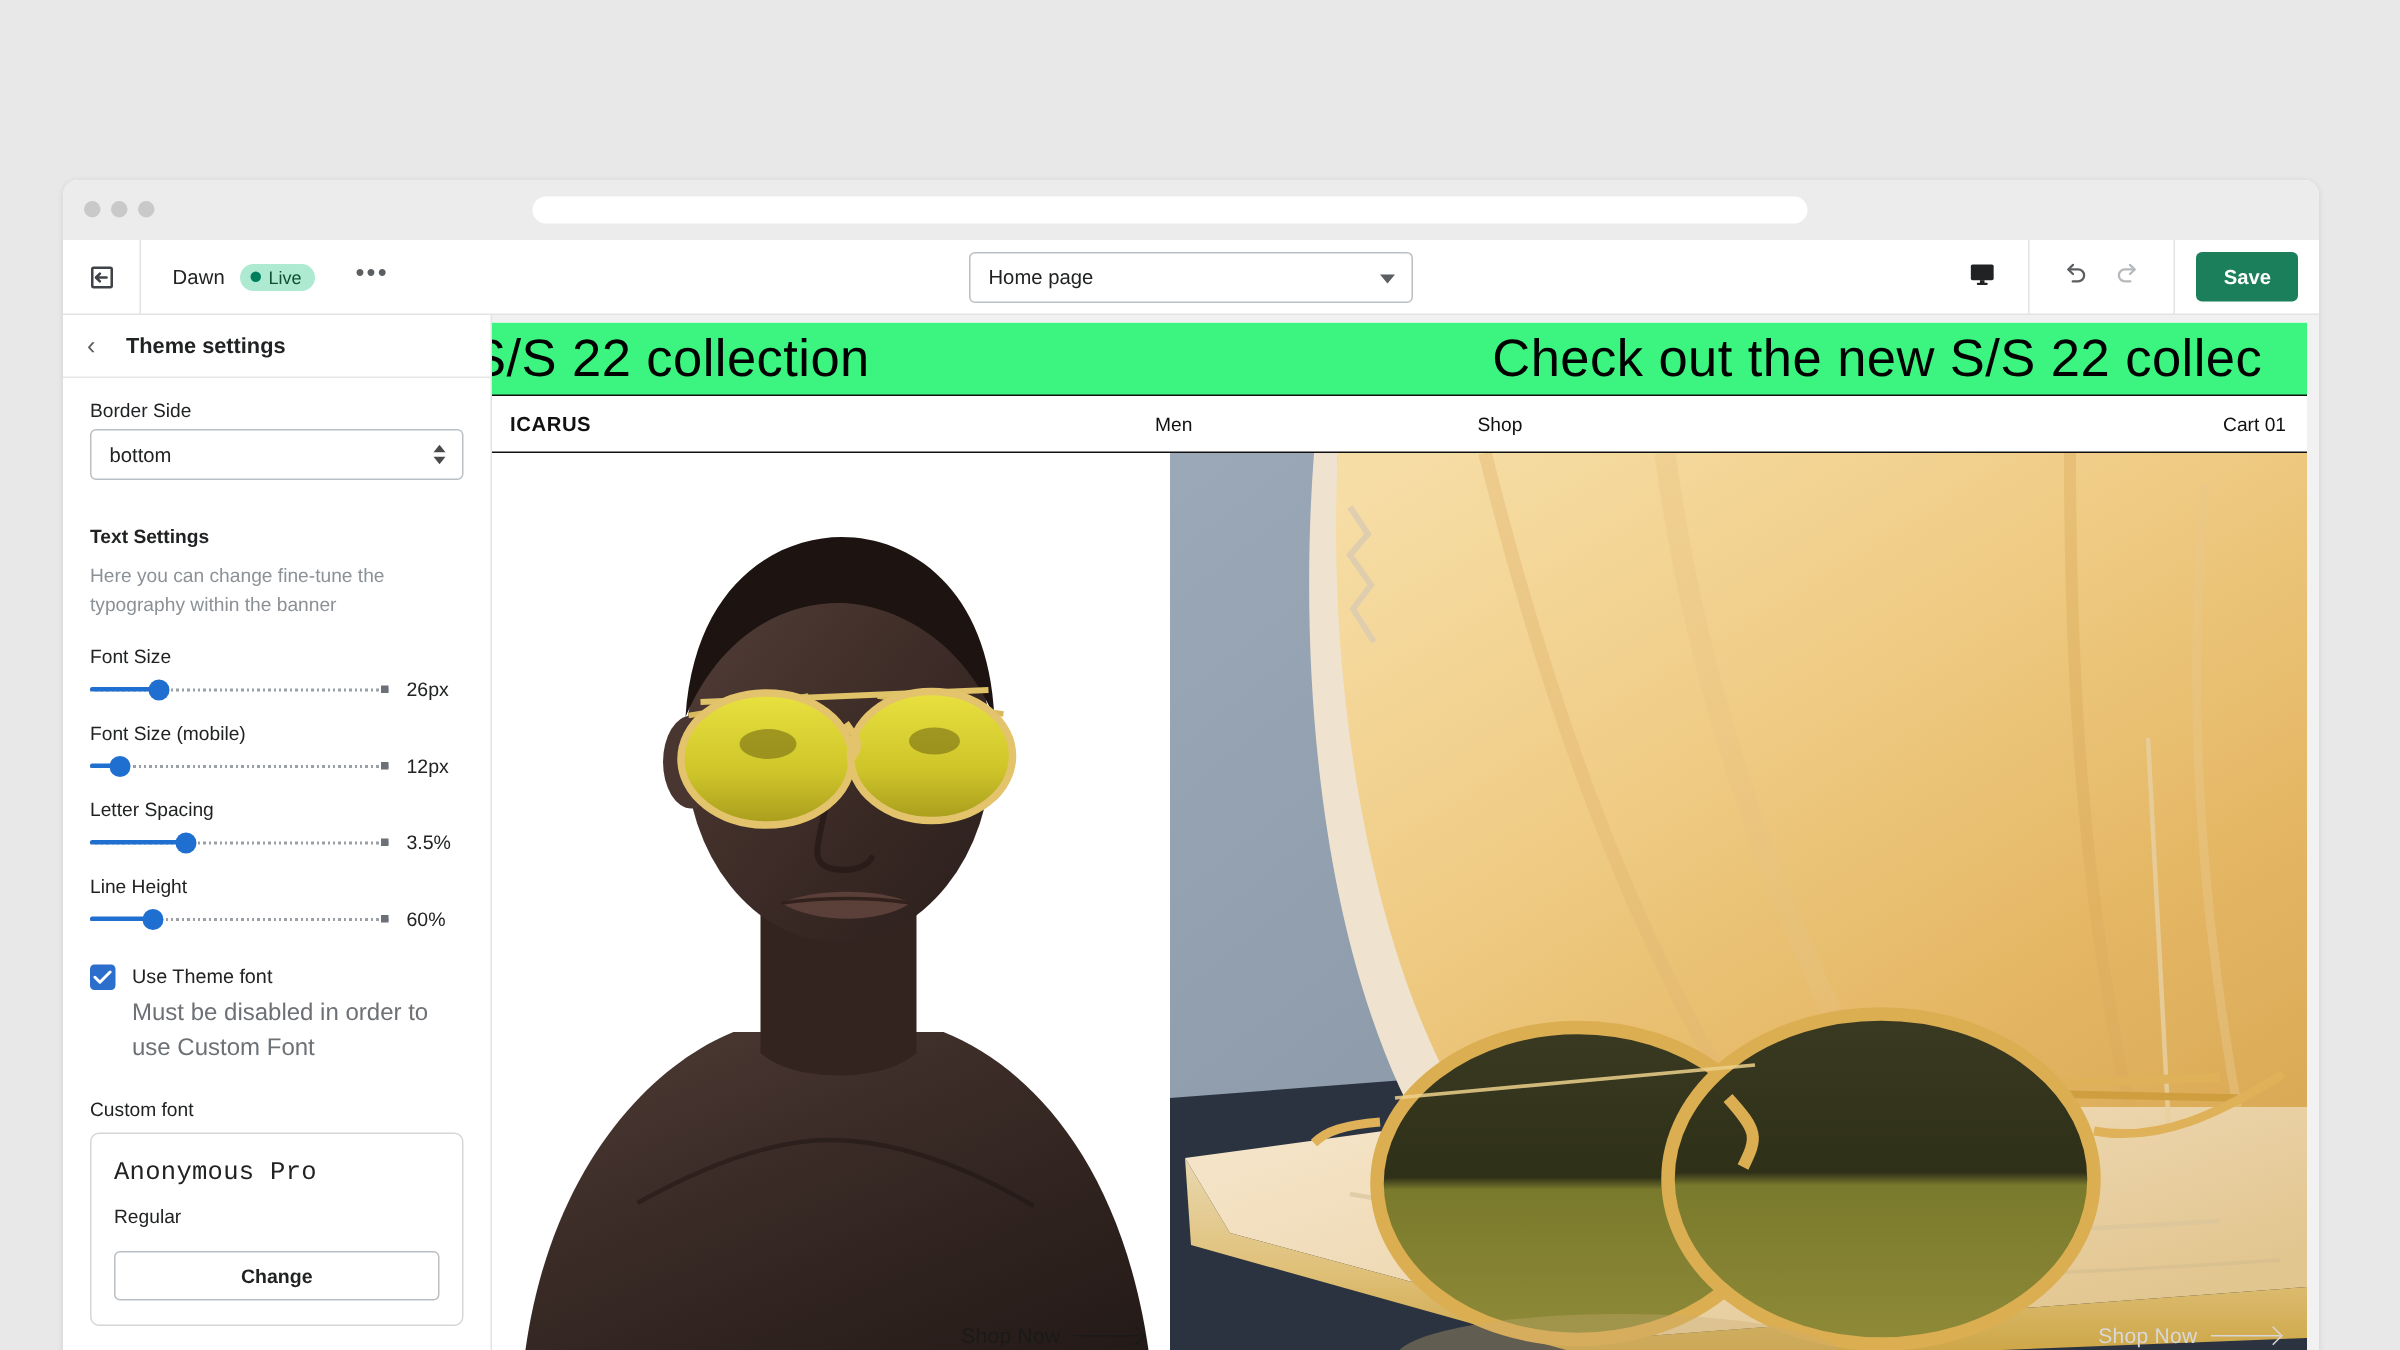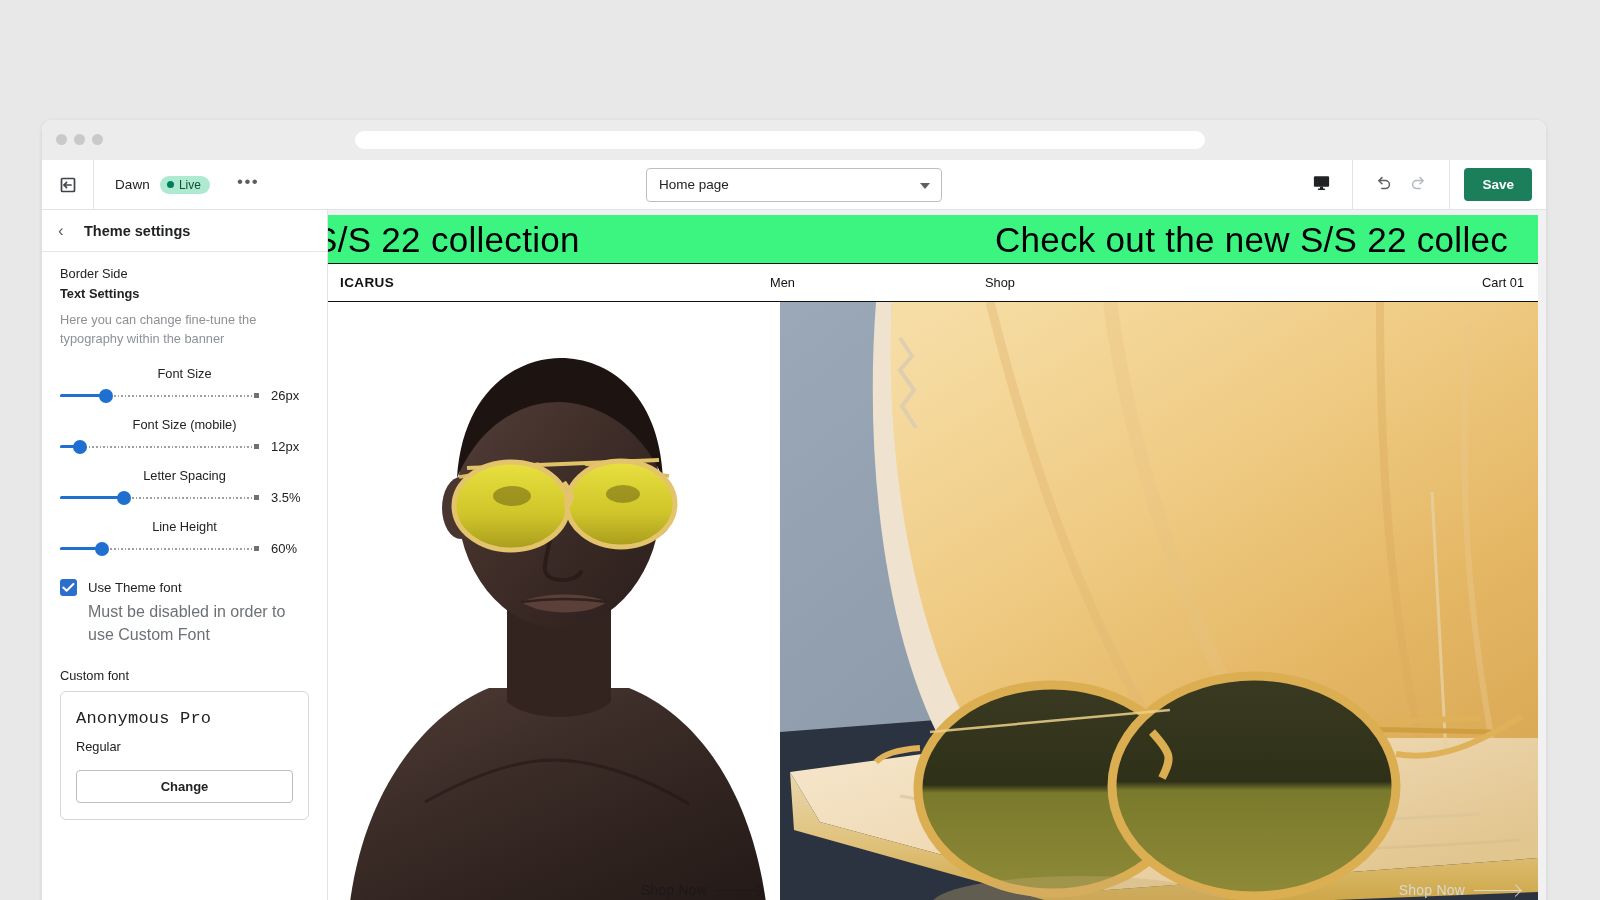--- a/index.html
+++ b/index.html
@@ -186,21 +186,21 @@
   .section-title {
     font-size: 12.8px; font-weight: 700; color: #202223;
     margin-bottom: 10px;
   }
   .section-desc {
     font-size: 12.8px; color: #8c9196; line-height: 1.45;
     margin-bottom: 18px;
   }
 
   .slider-field { margin-bottom: 14px; }
-  .slider-field .field-label { margin-bottom: 7px; text-align: center; }
+  .slider-field .field-label { margin-bottom: 7px; }
   .slider-row { display: flex; align-items: center; gap: 12px; }
   .slider-track {
     position: relative;
     flex: 1; height: 14px;
     display: flex; align-items: center;
   }
   .track-dotted {
     position: absolute; left: 0; right: 0; top: 50%;
     margin-top: -1px;
     height: 2px;
@@ -442,20 +442,27 @@
 
       <div id="sidebar-header">
         <span id="back-chevron">‹</span>
         <span id="sidebar-title">Theme settings</span>
       </div>
 
       <div id="sidebar-scroll">
 
         <div>
           <div class="field-label">Border Side</div>
+          <div class="select-box">
+            <span class="val">bottom</span>
+            <span class="stepper">
+              <i class="up"></i>
+                <i class="down"></i>
+            </span>
+          </div>
         </div>
 
         <div class="section-title">Text Settings</div>
         <div class="section-desc">Here you can change fine-tune the typography within the banner</div>
 
         <div id="sliders-container">
             <div class="slider-field">
               <div class="field-label">Font Size</div>
               <div class="slider-row">
                 <div class="slider-track">

